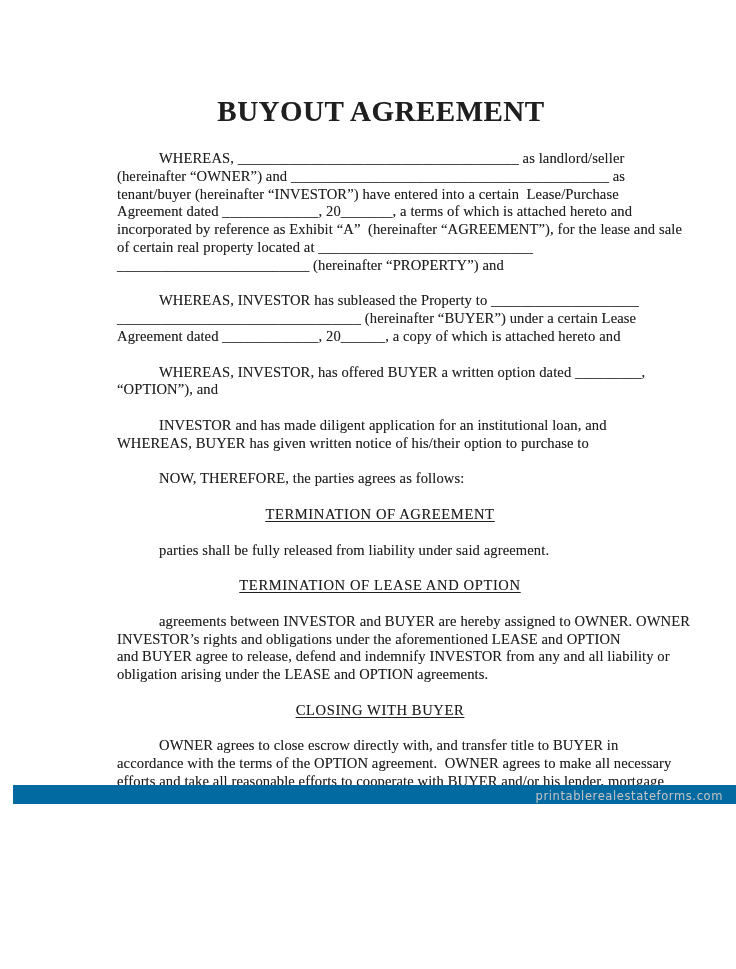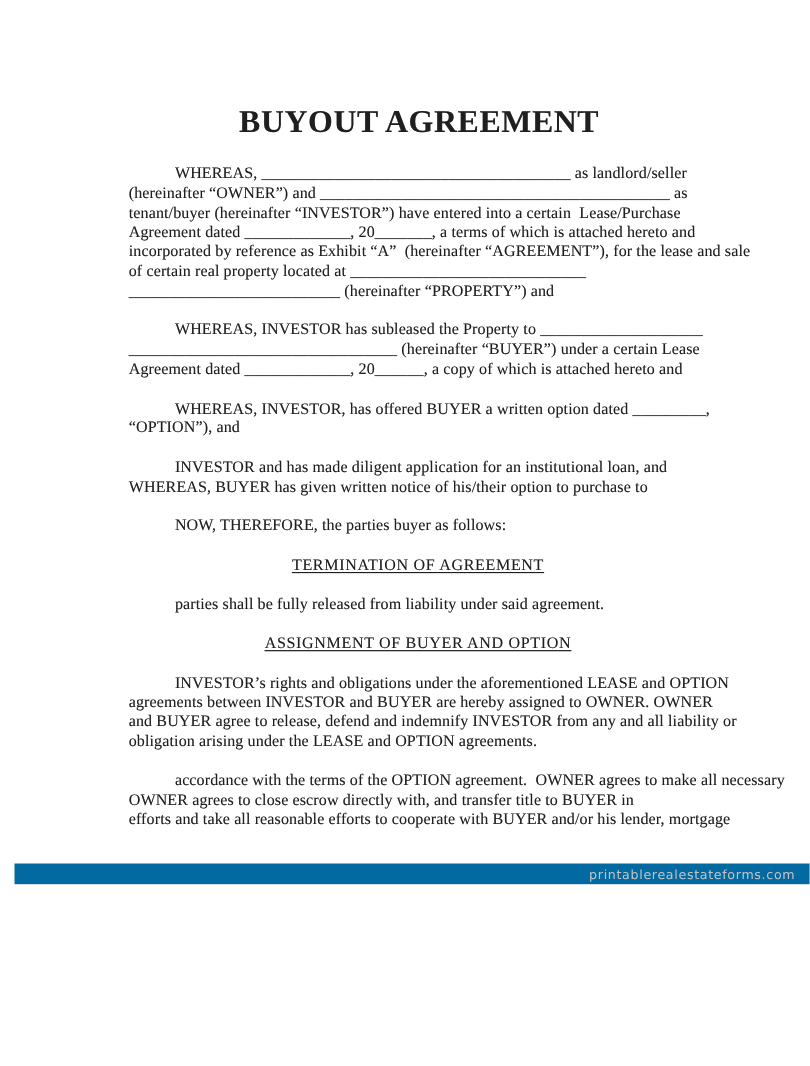--- a/index.html
+++ b/index.html
@@ -84,35 +84,36 @@
       </div>
       <div class="paragraph">
         <div class="line">WHEREAS, INVESTOR, has offered BUYER a written option dated _________,</div>
         <div class="line">“OPTION”), and</div>
       </div>
       <div class="paragraph">
         <div class="line">INVESTOR and has made diligent application for an institutional loan, and</div>
         <div class="line">WHEREAS, BUYER has given written notice of his/their option to purchase to</div>
       </div>
       <div class="paragraph">
-        <div class="line">NOW, THEREFORE, the parties buyer as follows:</div>
+        <div class="line">NOW, THEREFORE, the parties agrees as follows:</div>
       </div>
       <div class="heading"><span class="heading-text">TERMINATION OF AGREEMENT</span></div>
       <div class="paragraph">
         <div class="line">parties shall be fully released from liability under said agreement.</div>
       </div>
-      <div class="heading"><span class="heading-text">ASSIGNMENT OF BUYER AND OPTION</span></div>
+      <div class="heading"><span class="heading-text">TERMINATION OF LEASE AND OPTION</span></div>
       <div class="paragraph">
+        <div class="line">agreements between INVESTOR and BUYER are hereby assigned to OWNER. OWNER</div>
         <div class="line">INVESTOR’s rights and obligations under the aforementioned LEASE and OPTION</div>
-        <div class="line">agreements between INVESTOR and BUYER are hereby assigned to OWNER. OWNER</div>
         <div class="line">and BUYER agree to release, defend and indemnify INVESTOR from any and all liability or</div>
         <div class="line">obligation arising under the LEASE and OPTION agreements.</div>
       </div>
+      <div class="heading"><span class="heading-text">CLOSING WITH BUYER</span></div>
       <div class="paragraph">
+        <div class="line">OWNER agrees to close escrow directly with, and transfer title to BUYER in</div>
         <div class="line">accordance with the terms of the OPTION agreement.  OWNER agrees to make all necessary</div>
-        <div class="line">OWNER agrees to close escrow directly with, and transfer title to BUYER in</div>
         <div class="line">efforts and take all reasonable efforts to cooperate with BUYER and/or his lender, mortgage</div>
       </div>
     </div>
   <div class="footer-bar">
     <span class="footer-text">printablerealestateforms.com</span>
   </div>
 </div>
 
 </body></html>

